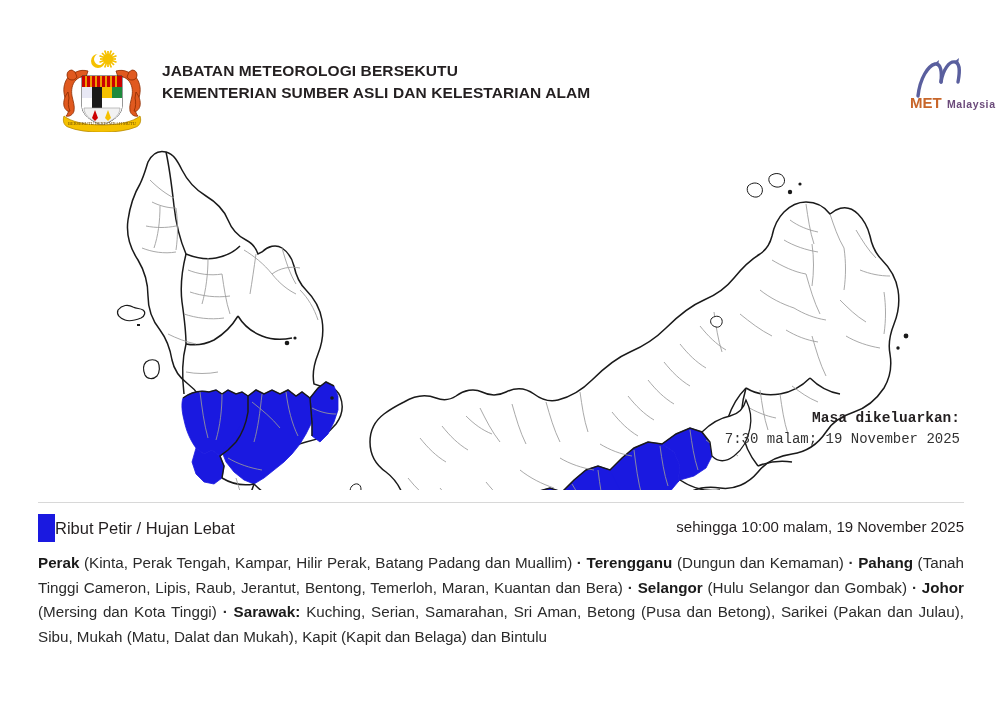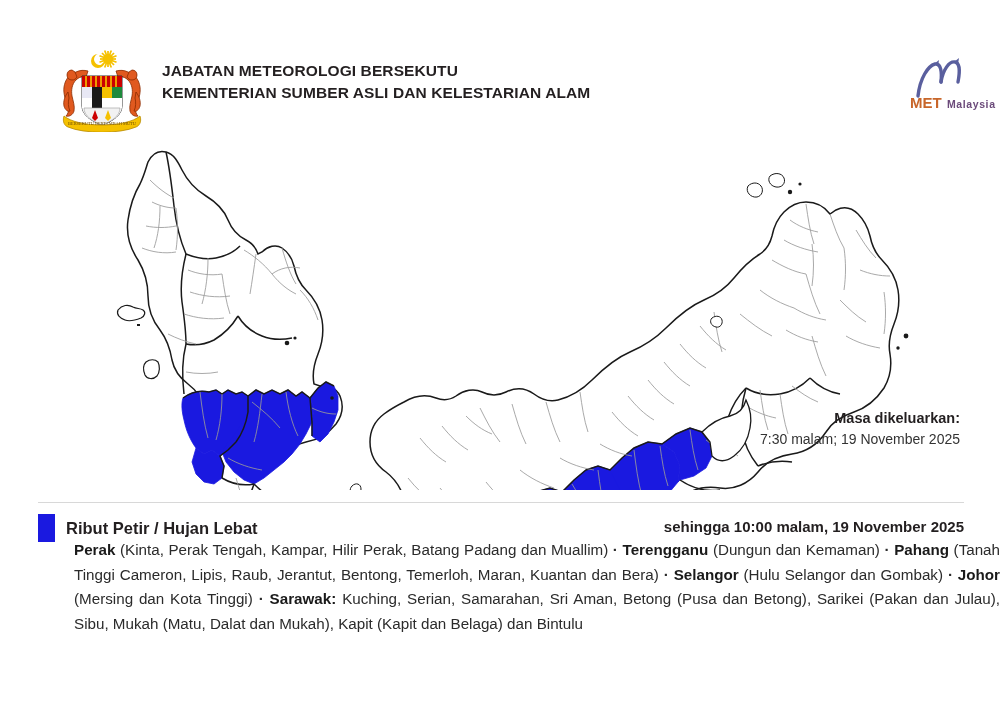--- a/index.html
+++ b/index.html
@@ -61,20 +61,21 @@
     left: 393px; top: 88px;
     font-size: 17px;
     font-weight: bold;
     color: #231f20;
     white-space: nowrap;
   }
   #issued-block {
     position: absolute;
     right: 40px; top: 268px;
     text-align: right;
+    font-family: Liberation Mono, monospace;
   }
   #issued-label {
     font-size: 14.5px;
     font-weight: bold;
     color: #231f20;
     line-height: 21px;
   }
   #issued-value {
     font-size: 14px;
     font-weight: normal;
@@ -104,45 +105,43 @@
     display: flex;
     align-items: center;
   }
   #legend-swatch {
     width: 17px;
     height: 28px;
     background: #1a19e0;
     flex: none;
   }
   #legend-label {
-    margin-left: 11px;
     font-size: 16.5px;
-    font-weight: bold;
+    font-weight: normal;
     color: #231f20;
     white-space: nowrap;
   }
   #legend-until {
     position: absolute;
     right: 0; top: 4px;
     font-size: 15px;
-    font-weight: bold;
+    font-weight: normal;
     color: #231f20;
     white-space: nowrap;
   }
 
   
   #areas-text {
     position: absolute;
-    left: 38px; top: 538px;
+    left: 38px; top: 551px;
     width: 926px;
     font-size: 15.2px;
     line-height: 24.5px;
     color: #2b2b2b;
     text-align: justify;
-    margin-left: 36px;
   }
   #areas-text b { font-weight: bold; color: #1a1a1a; }
   .sep { font-weight: bold; }
 </style>
 </head>
 <body>
 
 <div id="header">
 
   <div id="crest">

